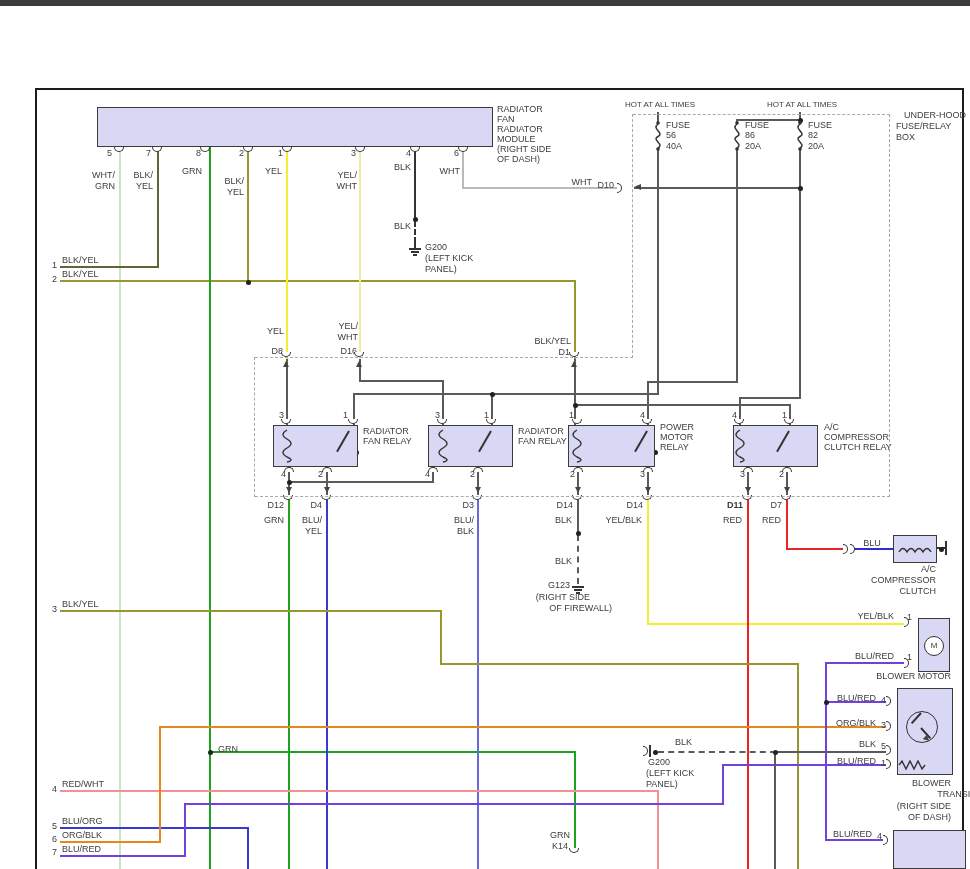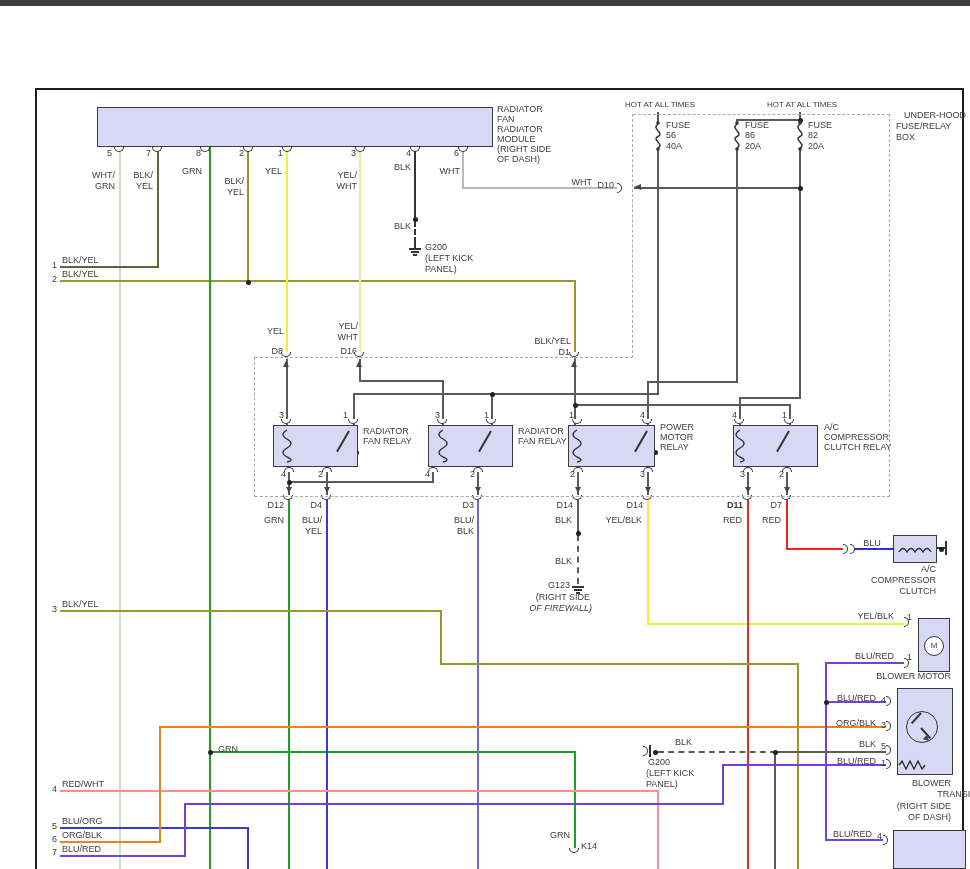--- a/index.html
+++ b/index.html
@@ -251,21 +251,21 @@
       <span class="lbl r" style="left: 322px; top: 526px;">YEL</span>
       <span class="lbl r" style="left: 474px; top: 515px;">BLU/</span>
       <span class="lbl r" style="left: 474px; top: 526px;">BLK</span>
       <span class="lbl r" style="left: 572px; top: 515px;">BLK</span>
       <span class="lbl r" style="left: 642px; top: 515px;">YEL/BLK</span>
       <span class="lbl r" style="left: 742px; top: 515px;">RED</span>
       <span class="lbl r" style="left: 781px; top: 515px;">RED</span>
       <span class="lbl r" style="left: 572px; top: 556px;">BLK</span>
       <span class="lbl r" style="left: 570px; top: 580px;">G123</span>
       <span class="lbl r" style="left: 590px; top: 592px;">(RIGHT SIDE</span>
-      <span class="lbl r" style="left: 592px; top: 603px; font-style: italic;">OF FIREWALL)</span>
+      <span class="lbl r" style="left: 612px; top: 603px;">OF FIREWALL)</span>
       <span class="lbl c" style="left: 872px; top: 538px;">BLU</span>
       <span class="lbl r" style="left: 936px; top: 564px;">A/C</span>
       <span class="lbl r" style="left: 936px; top: 575px;">COMPRESSOR</span>
       <span class="lbl r" style="left: 936px; top: 586px;">CLUTCH</span>
       <span class="lbl r" style="left: 894px; top: 611px;">YEL/BLK</span>
       <span class="lbl r" style="left: 912px; top: 612px;">1</span>
       <span class="lbl r" style="left: 894px; top: 651px;">BLU/RED</span>
       <span class="lbl r" style="left: 912px; top: 652px;">1</span>
       <span class="lbl r" style="left: 951px; top: 671px;">BLOWER MOTOR</span>
       <span class="lbl r" style="left: 876px; top: 693px;">BLU/RED</span>
@@ -279,21 +279,21 @@
       <span class="lbl r" style="left: 951px; top: 778px;">BLOWER</span>
       <span class="lbl r" style="left: 951px; top: 789px; margin-left: 44px;">TRANSISTOR</span>
       <span class="lbl r" style="left: 951px; top: 801px;">(RIGHT SIDE</span>
       <span class="lbl r" style="left: 951px; top: 812px;">OF DASH)</span>
       <span class="lbl r" style="left: 692px; top: 737px;">BLK</span>
       <span class="lbl l" style="left: 648px; top: 757px;">G200</span>
       <span class="lbl l" style="left: 646px; top: 768px;">(LEFT KICK</span>
       <span class="lbl l" style="left: 646px; top: 779px;">PANEL)</span>
       <span class="lbl l" style="left: 218px; top: 744px;">GRN</span>
       <span class="lbl r" style="left: 570px; top: 830px;">GRN</span>
-      <span class="lbl r" style="left: 597px; top: 841px; padding-left: 9px;">K14</span>
+      <span class="lbl r" style="left: 568px; top: 841px; padding-left: 9px;">K14</span>
       <span class="lbl r" style="left: 872px; top: 829px;">BLU/RED</span>
       <span class="lbl r" style="left: 882px; top: 831px;">4</span>
       <div class="dot" style="left: 248px; top: 282px;"></div>
       <div class="dot" style="left: 415px; top: 219px;"></div>
       <div class="dot" style="left: 800px; top: 188px;"></div>
       <div class="dot" style="left: 800px; top: 120px;"></div>
       <div class="dot" style="left: 492px; top: 394px;"></div>
       <div class="dot" style="left: 575px; top: 405px;"></div>
       <div class="dot" style="left: 289px; top: 482px;"></div>
       <div class="dot" style="left: 210px; top: 752px;"></div>

